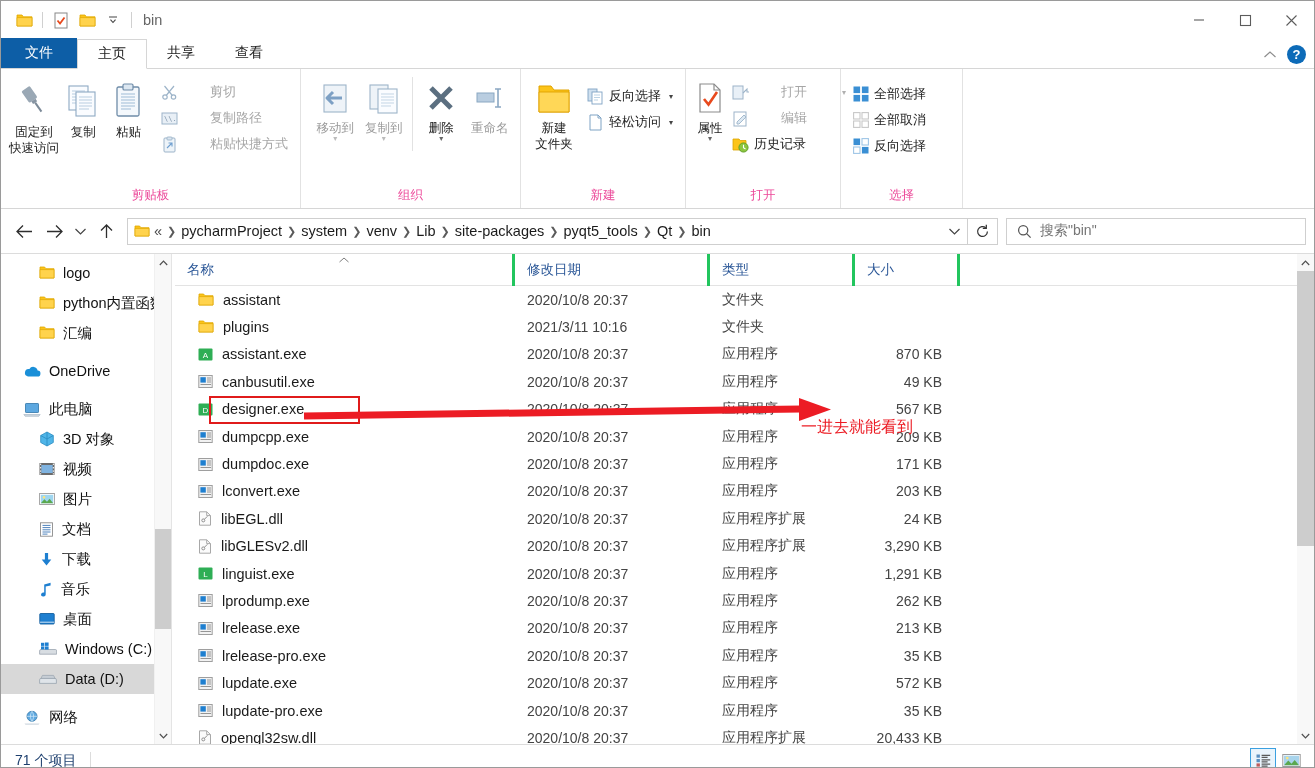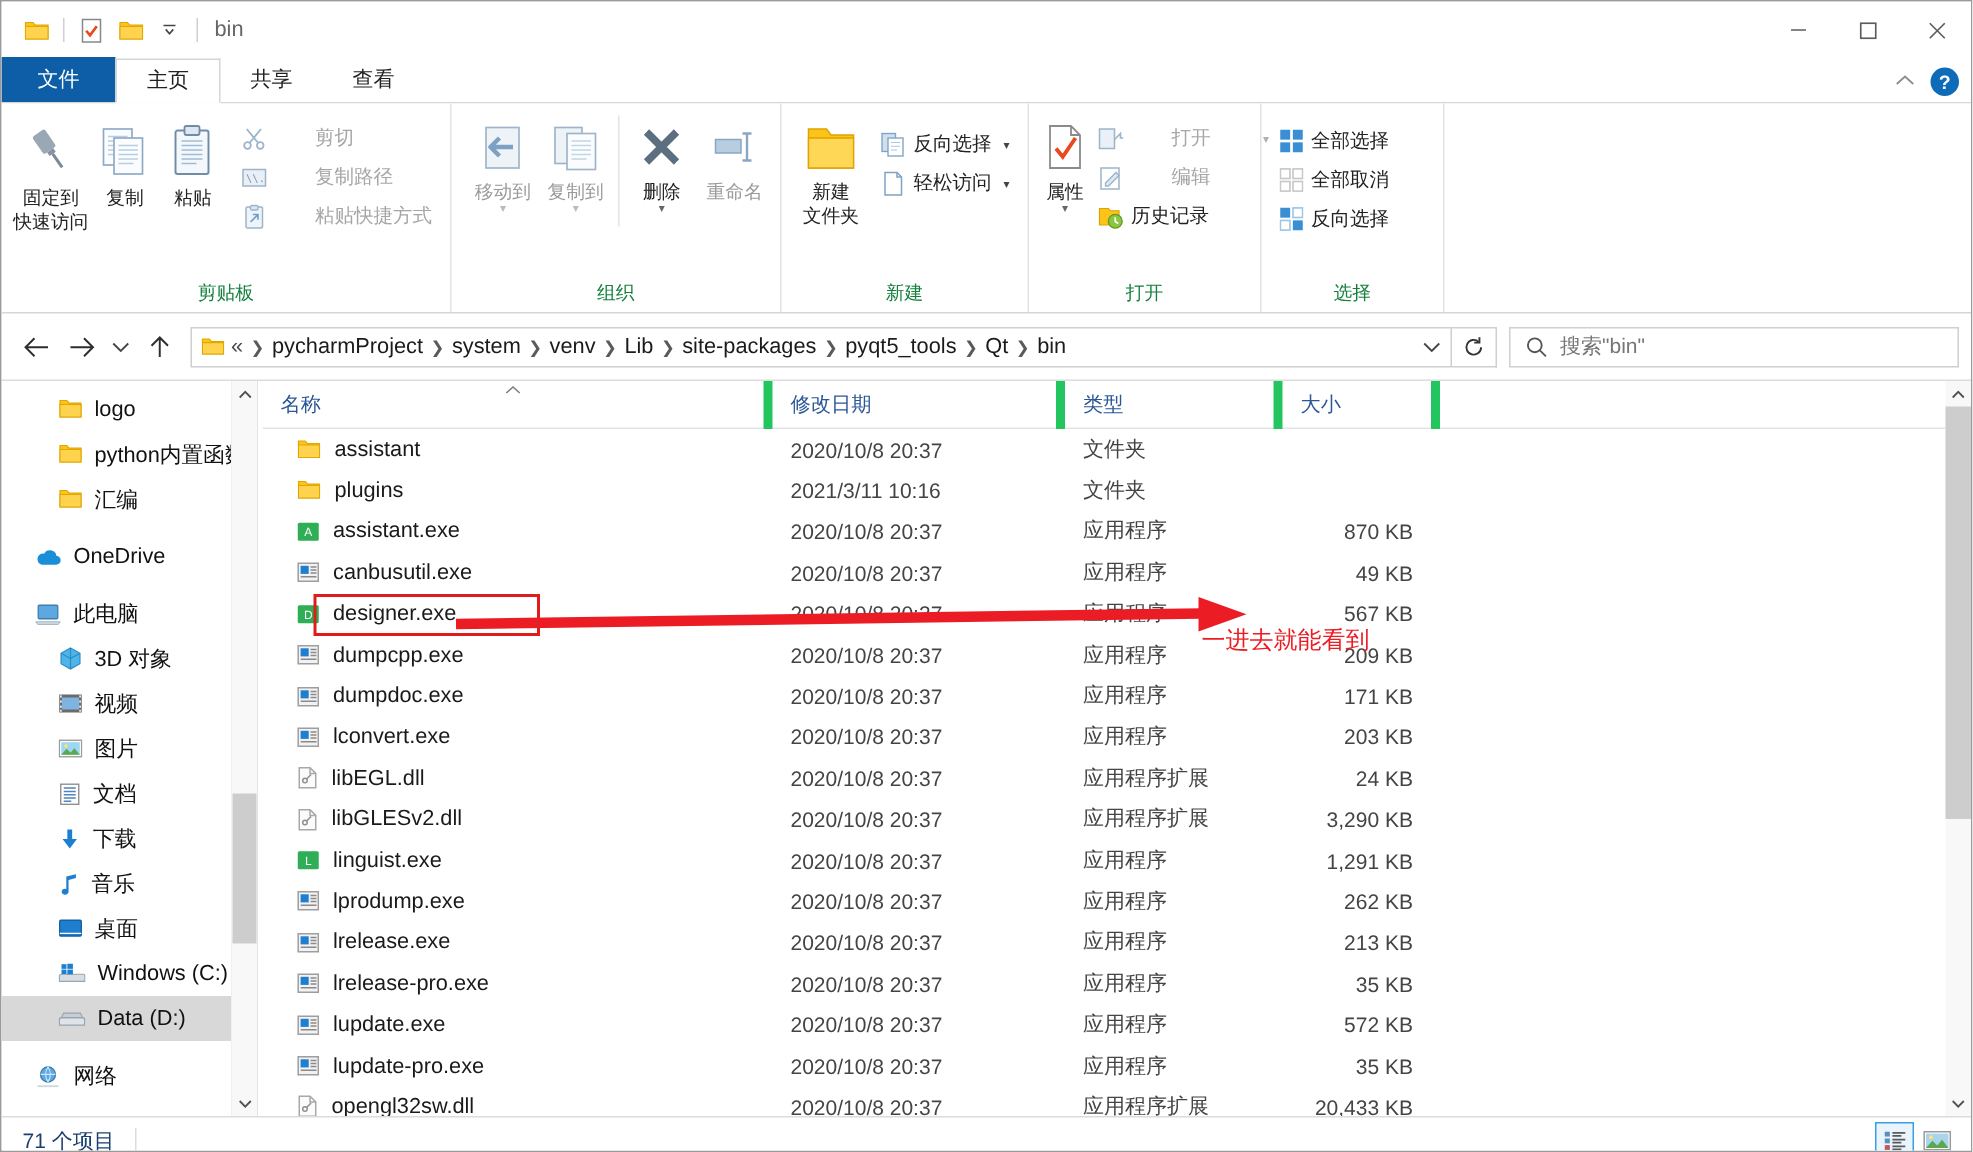--- a/index.html
+++ b/index.html
@@ -25,21 +25,21 @@
   .tab { height:30px; padding:0 20px; display:flex; align-items:center; font-size:14px; color:#222; cursor:default; }
   .tab.file { background:#0d5ea6; color:#fff; padding:0 24px; height:30px; }
   .tab.active { background:#fff; border:1px solid #d6d6d6; border-bottom:1px solid #fff; position:relative; top:1px; z-index:3; }
   .tabrow-right { position:absolute; right:8px; top:0; height:30px; display:flex; align-items:center; gap:10px; }
   .helpbtn { width:19px; height:19px; border-radius:50%; background:#0d6bb8; color:#fff; font-size:13px; font-weight:bold; display:flex; align-items:center; justify-content:center; }
 
   
   .ribbon { height:140px; background:#fff; border-bottom:1px solid #d6d6d6; display:flex; position:relative; }
   .rgroup { display:flex; flex-direction:column; justify-content:space-between; border-right:1px solid #e2e2e2; padding:4px 6px 0 6px; height:139px; }
   .rgroup-body { display:flex; align-items:flex-start; flex:1; padding-top:4px; }
-  .rgroup-title { text-align:center; font-size:12.5px; color:#15803d; padding-bottom:4px; }
+  .rgroup-title { text-align:center; font-size:12.5px; color:#ec4899; padding-bottom:4px; }
   .bigbtn { width:62px; display:flex; flex-direction:column; align-items:center; padding-top:4px; cursor:default; }
   .bigbtn .lbl { font-size:12.5px; color:#222; text-align:center; line-height:16px; margin-top:3px; }
   .smallcol { display:flex; flex-direction:column; justify-content:center; padding-top:2px; }
   .smallbtn { display:flex; align-items:center; gap:5px; height:26px; padding:0 6px 0 2px; font-size:13px; color:#222; cursor:default; white-space:nowrap; }
   .smallbtn.disabled { color:#a6a6a6;gap:32px; }
   .caret { font-size:8px; color:#444; margin-left:3px; }
   .caret-dis { font-size:8px; color:#b0b0b0; margin-left:3px; }
   .subcaret { font-size:8px; color:#666; line-height:6px; }
 
   
@@ -65,21 +65,21 @@
   .navgap { height:8px; }
   .navscroll { position:absolute; right:0; top:0; width:17px; height:100%; background:#fff; border-left:1px solid #f0f0f0; }
   .nsb-up,.nsb-dn { width:17px; height:17px; display:flex; align-items:center; justify-content:center; color:#606060; font-size:10px; background:#f8f8f8; }
   .nsb-track { position:absolute; top:17px; bottom:17px; width:17px; background:#f8f8f8; }
   .nsb-thumb { position:absolute; left:0; width:17px; background:#cdcdcd; }
 
   .splitv { width:4px; background:#fff; border-left:1px solid #e4e4e4; }
 
   .listpane { flex:1; display:flex; flex-direction:column; position:relative; overflow:hidden; }
   .colhead { height:32px; display:flex; align-items:center; border-bottom:1px solid #e3e3e3; background:#fff; position:relative; }
-  .colcell { font-size:13.5px; color:#2b5797; height:32px; display:flex; align-items:center; padding-left:12px; border-right:6px solid #22c55e; position:relative; }
+  .colcell { font-size:13.5px; color:#2b5797; height:32px; display:flex; align-items:center; padding-left:12px; border-right:3px solid #22c55e; position:relative; }
   .sortmark { position:absolute; top:1px; left:50%; transform:translateX(-50%); font-size:9px; color:#7d7d7d; }
   .rows { flex:1; overflow:hidden; }
   .row { height:27.4px; display:flex; align-items:center; font-size:14.5px; color:#1a1a1a; }
   .c-name { display:flex; align-items:center; gap:9px; padding-left:23px; }
   .c-date { color:#444; font-size:14px; padding-left:12px; }
   .c-type { color:#444; font-size:14px; padding-left:12px; }
   .c-size { color:#444; font-size:14px; text-align:right; padding-right:18px; }
 
   .listscroll { position:absolute; right:0; top:0; width:17px; height:100%; }
   .lsb-btn { width:17px; height:17px; display:flex; align-items:center; justify-content:center; color:#606060; font-size:10px; background:#f8f8f8; }

